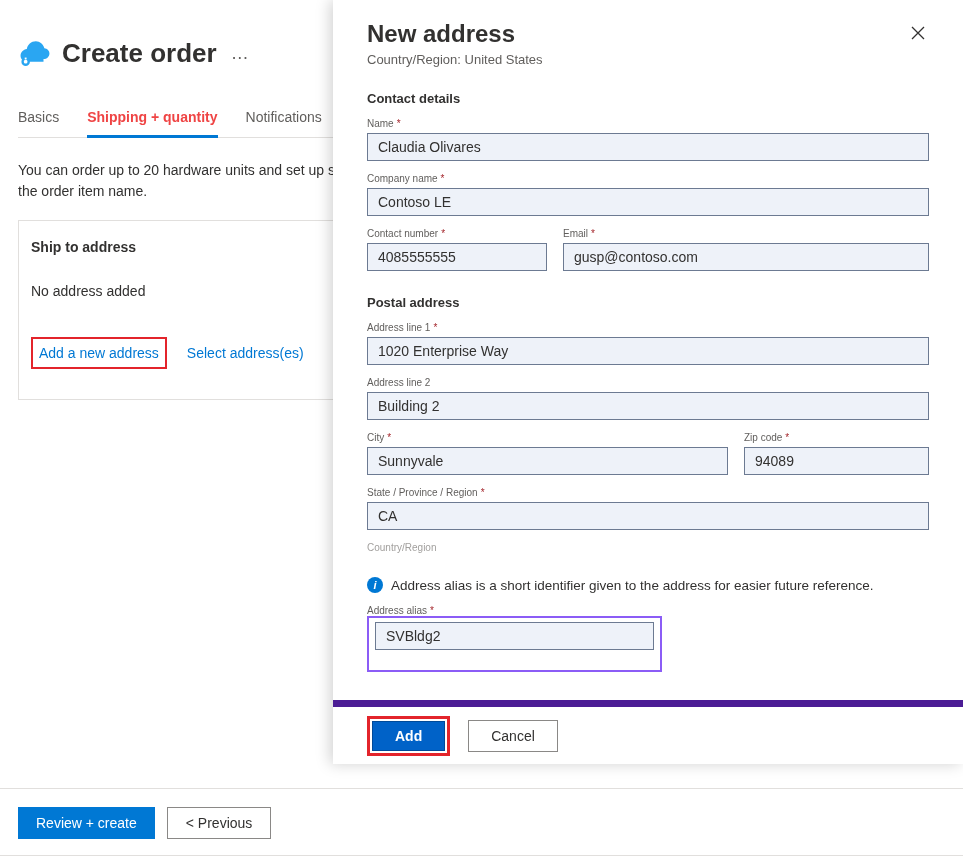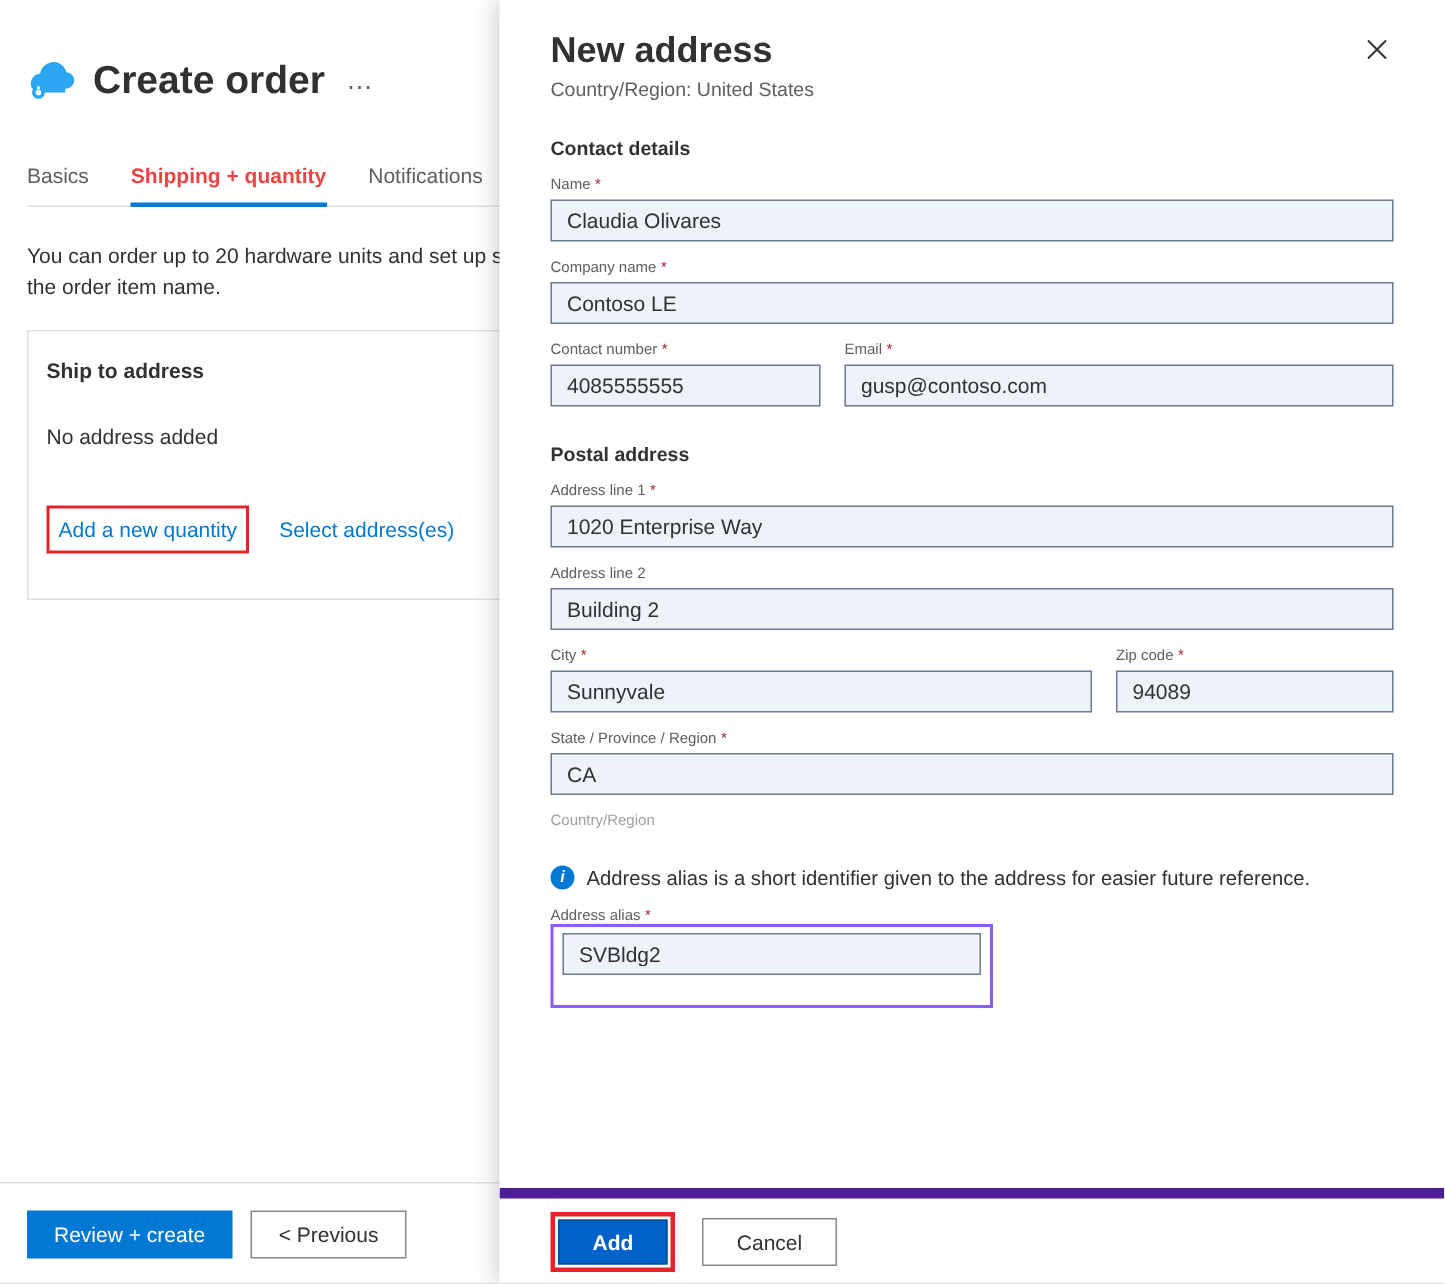--- a/index.html
+++ b/index.html
@@ -24,21 +24,21 @@
   .card-sub { margin-top: 28px; color: #323130; }
   .card-links { margin-top: 38px; display: flex; gap: 20px; align-items: center; }
   .link { color: #0078d4; cursor: pointer; font-size: 14px; }
   .link-box { border: 2px solid #e3242b; padding: 6px 6px; }
 
   .left-footer { position: absolute; left: 0; bottom: 0; width: 963px; height: 68px; border-top: 1px solid #e1dfdd; display: flex; align-items: center; padding: 0 18px; gap: 12px; background:#fff; }
   .btn-primary { background: #0078d4; color: #fff; border: none; padding: 8px 18px; font-size: 14px; cursor: pointer; }
   .btn-outline { background: #fff; color: #323130; border: 1px solid #8a8886; padding: 7px 18px; font-size: 14px; cursor: pointer; }
 
   
-  .side-panel { position: absolute; top: 0; right: 0; width: 630px; height: 856px; background: #fff; box-shadow: -3px 0 14px rgba(0,0,0,.18); padding: 20px 34px 0 34px; overflow: hidden; }
+  .side-panel { position: absolute; top: 0; right: 0; width: 630px; height: 764px; background: #fff; box-shadow: -3px 0 14px rgba(0,0,0,.18); padding: 20px 34px 0 34px; overflow: hidden; }
   .sp-header { display: flex; align-items: flex-start; justify-content: space-between; }
   .sp-title { font-size: 24px; font-weight: 600; margin: 0; }
   .sp-sub { color: #605e5c; margin-top: 4px; font-size: 13px; }
   .close-btn { font-size: 16px; background: none; border: none; cursor: pointer; color: #323130; padding: 2px 4px; margin-top: 4px; }
 
   .sec-h { font-size: 13px; font-weight: 600; margin: 24px 0 6px 0; }
   .flabel { color: #605e5c; font-size: 10px; margin-top: 12px; display: block; }
   .flabel.muted { color: #a19f9d; }
   .req { color: #a4262c; margin-left: 3px; }
   .tinput { width: 100%; height: 28px; padding: 2px 10px; font-size: 14px; color: #323130; background: #eef2f9; border: 1px solid #6c7a92; margin-top: 4px; }
@@ -85,21 +85,21 @@
       <div class="tab active">Shipping + quantity</div>
       <div class="tab">Notifications</div>
     </div>
 
     <div class="lead-text">You can order up to 20 hardware units and set up shipping for each selected product. You can also can edit the order item name.</div>
 
     <div class="card">
       <div class="card-h">Ship to address</div>
       <div class="card-sub">No address added</div>
       <div class="card-links">
-        <span class="link-box"><a class="link">Add a new quantity</a></span>
+        <span class="link-box"><a class="link">Add a new address</a></span>
         <a class="link">Select address(es)</a>
       </div>
     </div>
 
     <div class="left-footer">
       <button class="btn-primary">Review + create</button>
       <button class="btn-outline">&lt; Previous</button>
     </div>
   </div>
 

